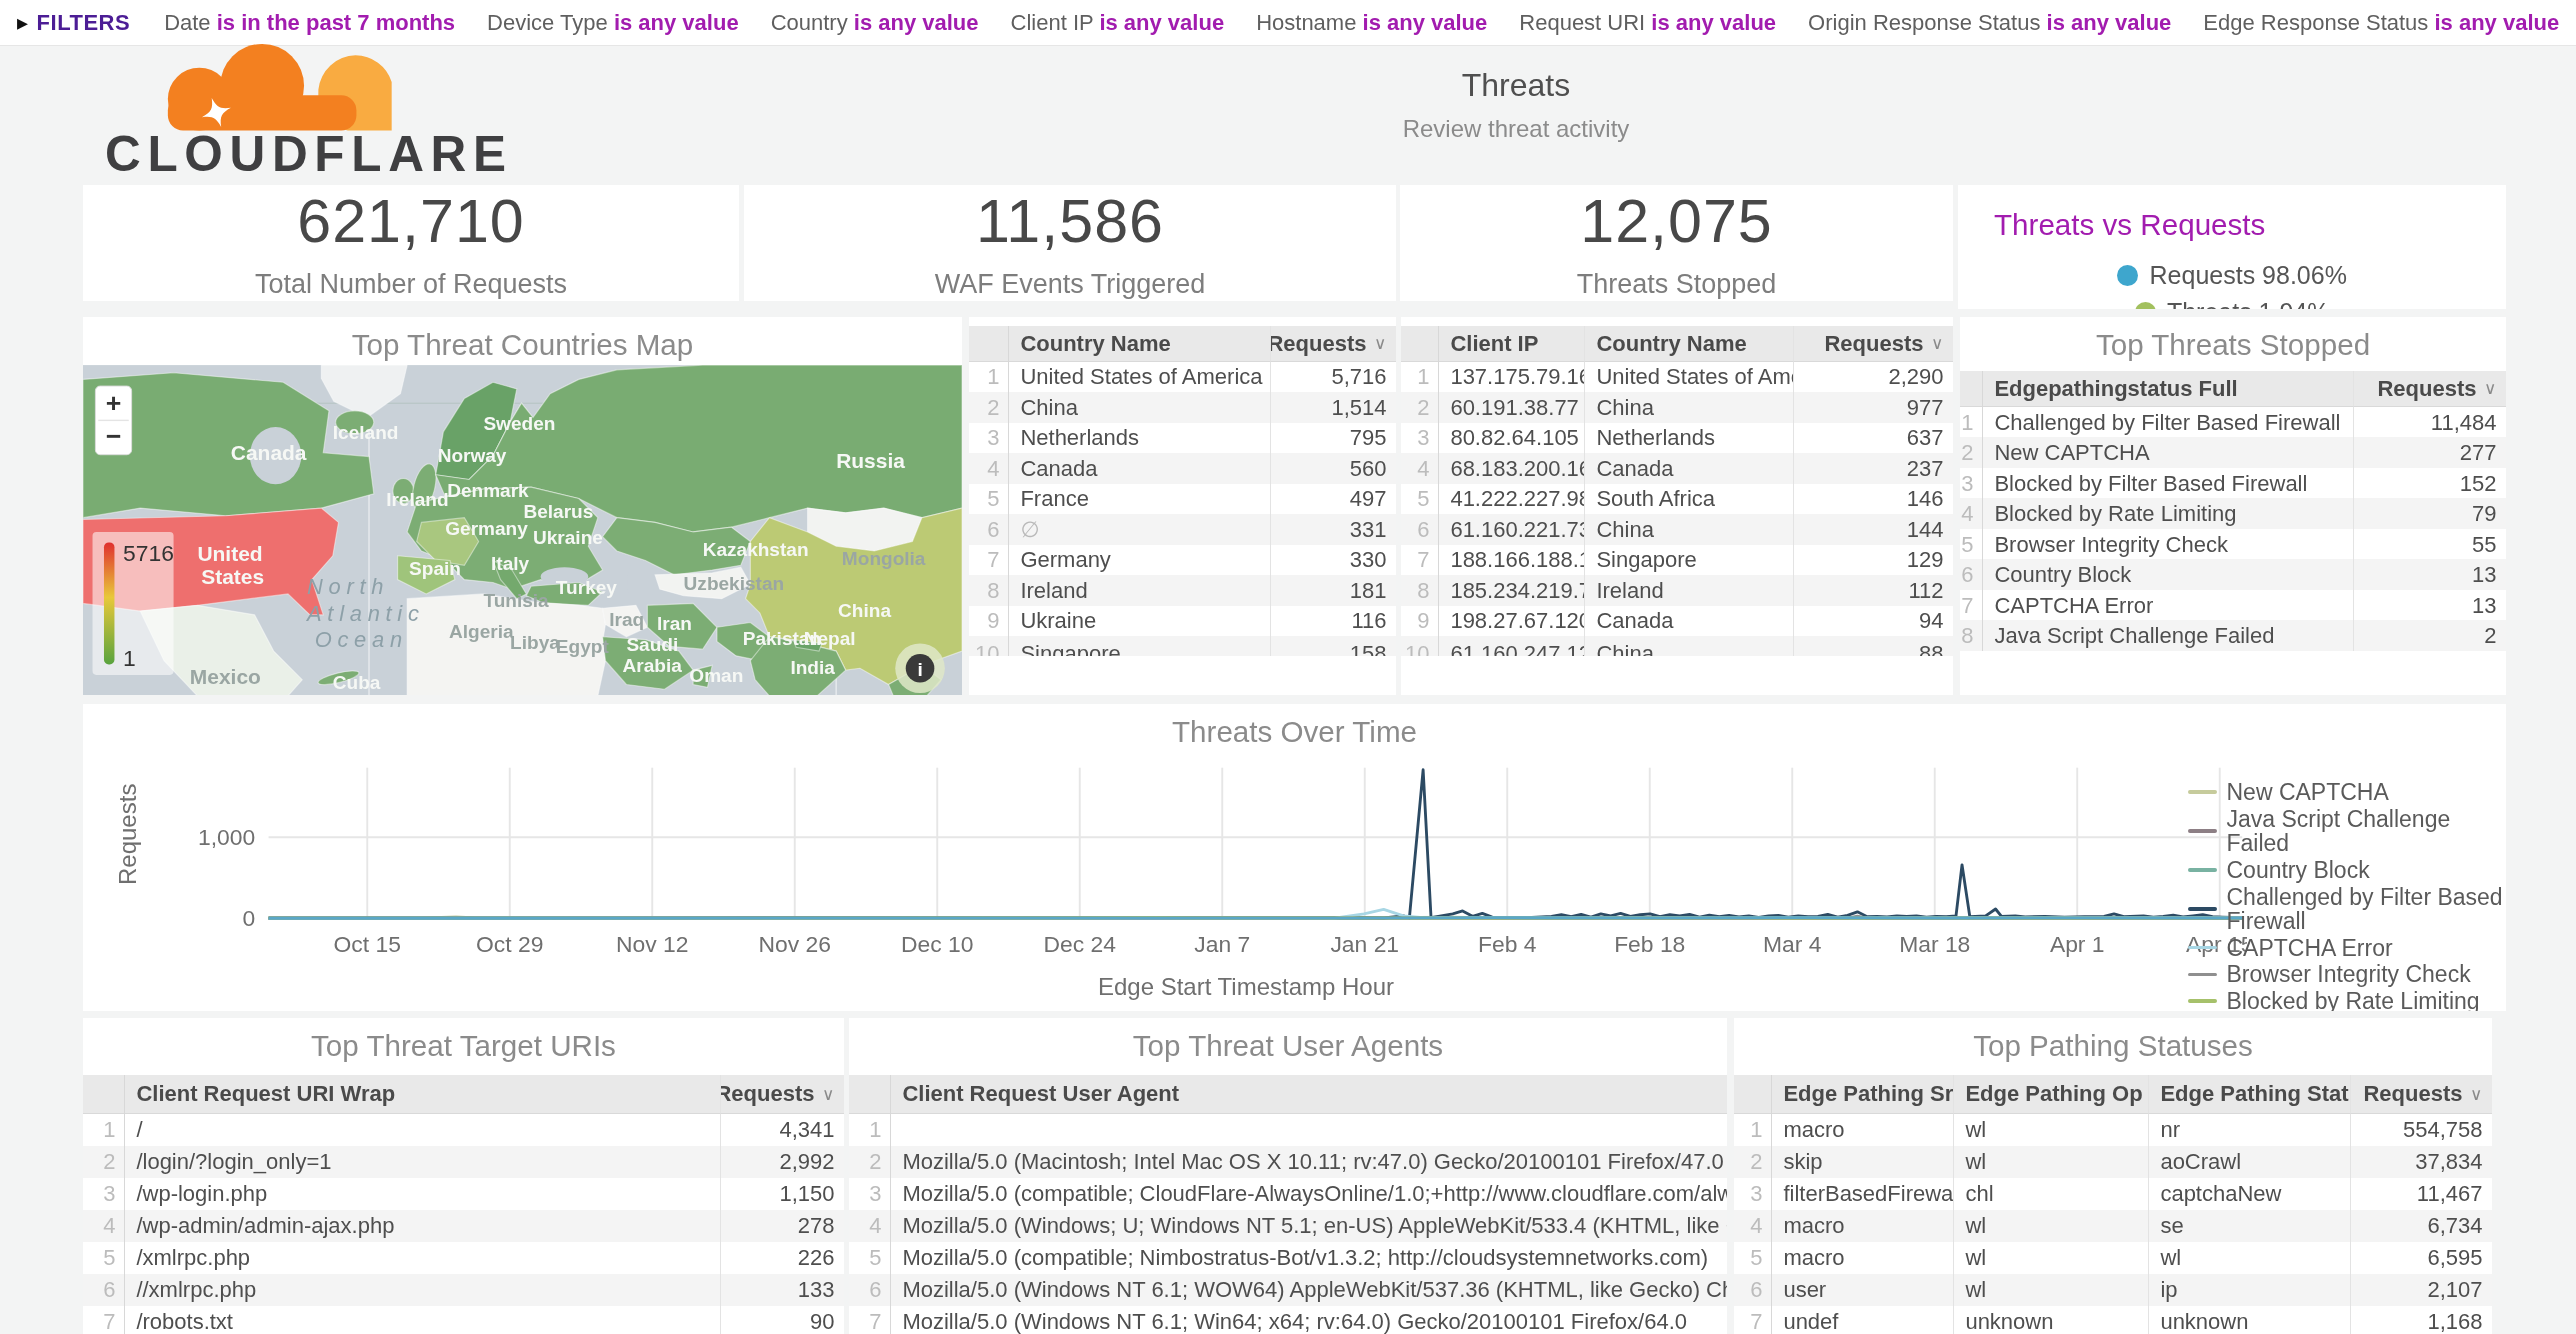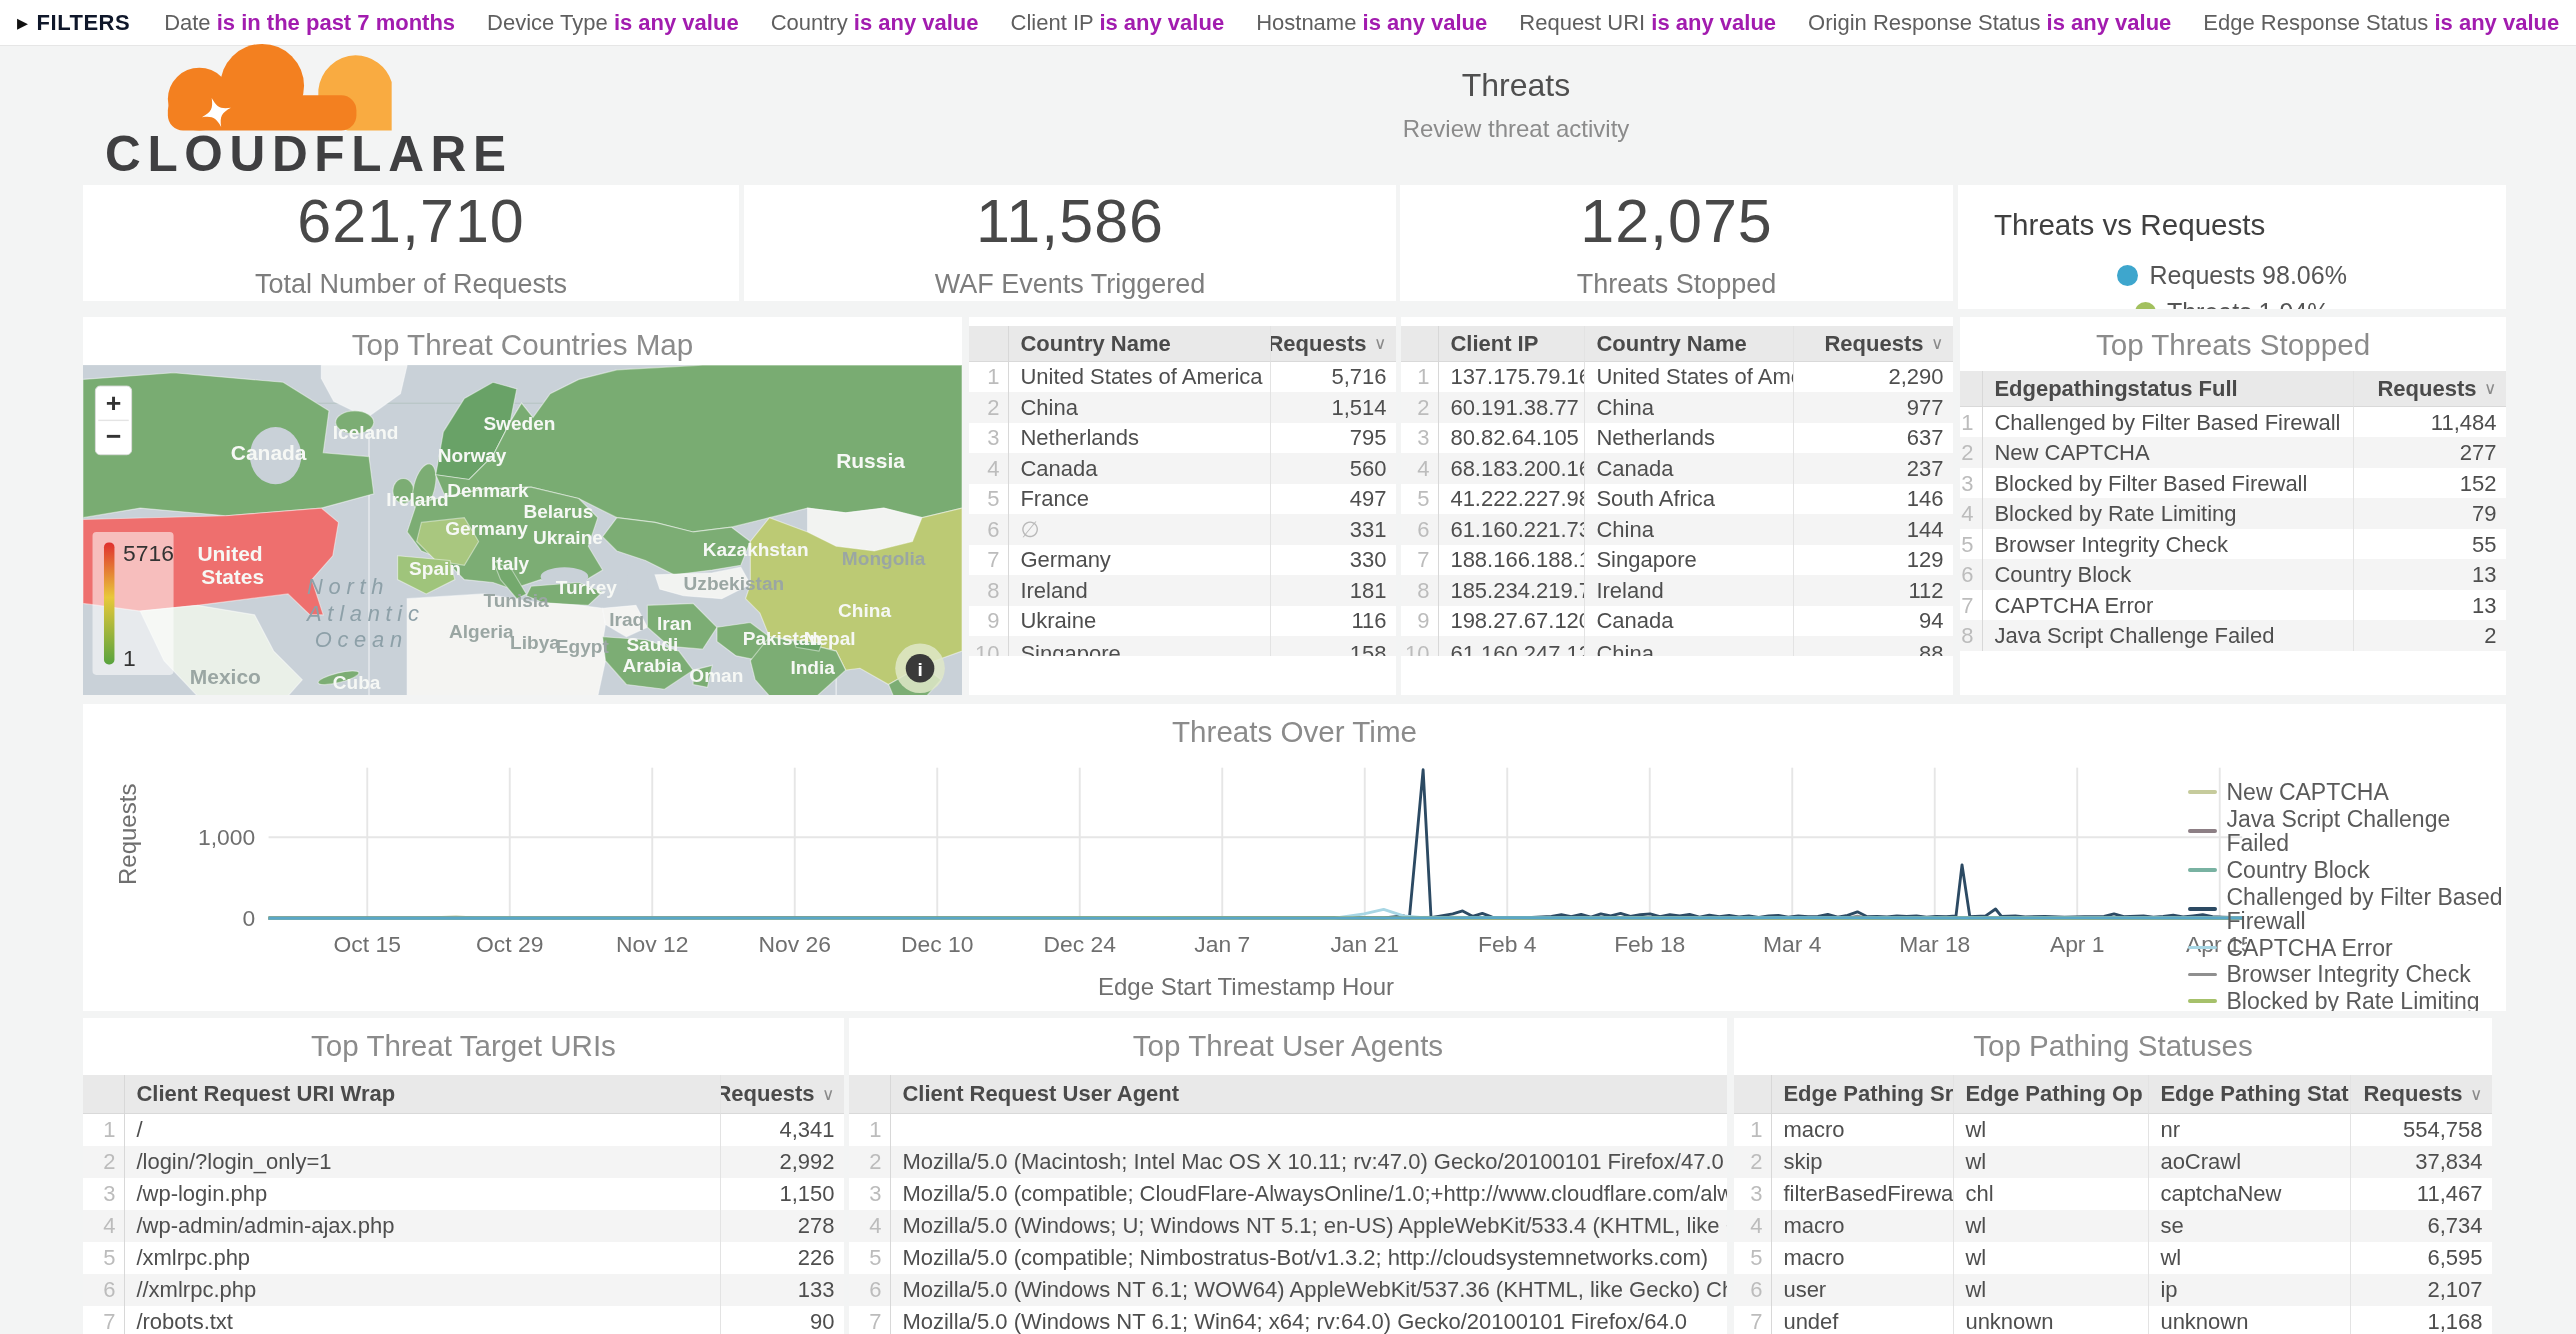--- a/index.html
+++ b/index.html
@@ -11,37 +11,37 @@
   }
   .abs{position:absolute;}
   
   .filterbar{
     left:0;top:0;width:2576px;height:46px;background:#ffffff;
     border-bottom:1px solid #e6e6e6;display:flex;align-items:center;
     padding-left:17px;box-sizing:border-box;white-space:nowrap;overflow:hidden;
   }
   .filters-toggle{display:flex;align-items:center;gap:8.6px;cursor:pointer;margin-right:34px;}
   .filters-caret{font-size:14.3px;color:#111;}
-  .filters-label{font-weight:bold;font-size:22px;color:#0f172a;letter-spacing:0.5px;}
+  .filters-label{font-weight:bold;font-size:22px;color:#4c1d95;letter-spacing:0.5px;}
   .filter-item{font-size:22px;color:#5f5f5f;margin-right:32px;}
   .filter-item b{color:#a21caf;font-weight:bold;}
   
   .logo{left:105px;top:40px;width:400px;height:143px;}
   .page-title-block{left:1316px;top:67px;width:400px;text-align:center;}
   .page-title{font-size:32px;color:#4f4f4f;}
   .page-subtitle{font-size:24px;color:#8b8b8b;margin-top:11.4px;}
   
   .card{position:absolute;background:#ffffff;box-sizing:border-box;overflow:hidden;}
   .card-title{text-align:center;font-size:29.6px;color:#8b8b8b;padding-top:11.4px;}
   
   .kpi{display:flex;flex-direction:column;align-items:center;justify-content:center;}
   .kpi-value{font-size:61px;color:#484848;letter-spacing:1px;}
   .kpi-label{font-size:27px;color:#7d7d7d;margin-top:13.3px;}
   
-  .tvr-title{font-size:29.6px;color:#404040;padding:23px 0 0 36px;}
+  .tvr-title{font-size:29.6px;color:#a21caf;padding:23px 0 0 36px;}
   .tvr-legend{margin-top:19px;display:flex;flex-direction:column;align-items:center;gap:7.6px;}
   .tvr-item{display:flex;align-items:center;gap:11.4px;font-size:25px;color:#555;}
   .tvr-dot{width:21px;height:21px;border-radius:50%;}
   
   .tbl{display:grid;font-size:22px;align-content:start;}
   .tbl .th{
     background:#e9e9e9;color:#4a4a4a;font-weight:bold;
     padding:7.6px 9.5px 6.7px 11.4px;border-bottom:1px solid #d9d9d9;
     white-space:nowrap;overflow:hidden;display:flex;align-items:center;
   }

